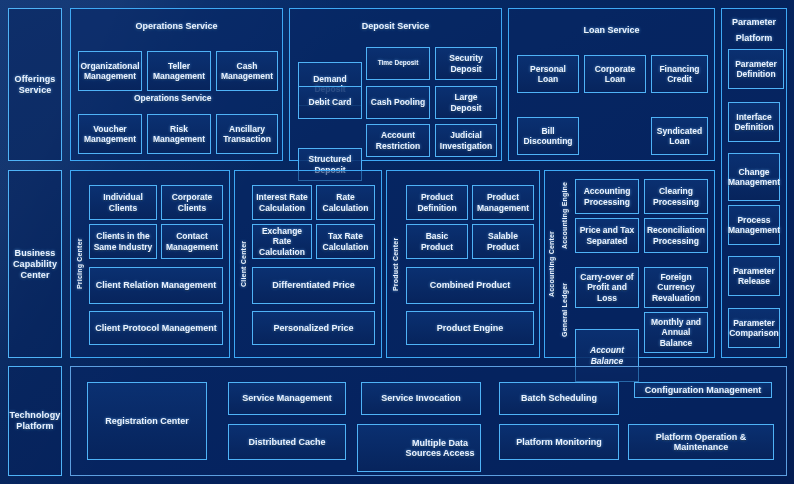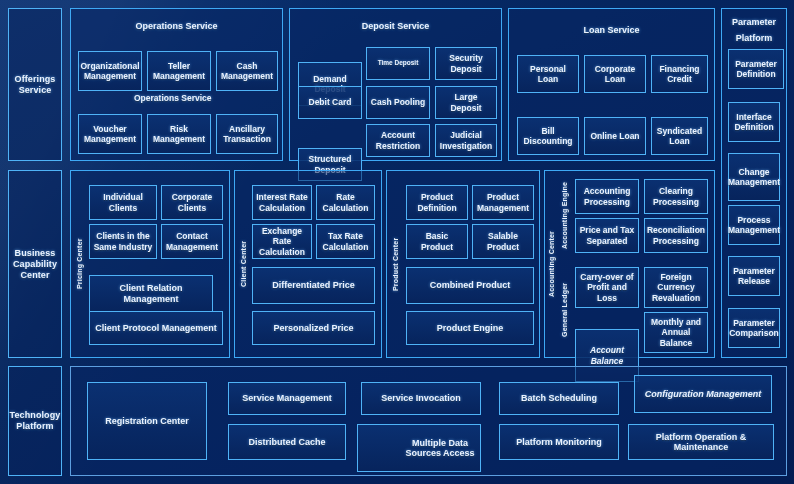--- a/index.html
+++ b/index.html
@@ -105,21 +105,20 @@
     <div class="tile" style="left:76px;top:115px;width:64px;height:33px;">Account Restriction</div>
     <div class="tile" style="left:145px;top:115px;width:62px;height:33px;">Judicial Investigation</div>
   </div>
 
   <div class="panel" style="left:508px;top:8px;width:207px;height:153px;">
     <div class="grp-title" style="top:16px;">Loan Service</div>
     <div class="tile" style="left:8px;top:46px;width:62px;height:38px;">Personal Loan</div>
     <div class="tile" style="left:75px;top:46px;width:62px;height:38px;">Corporate Loan</div>
     <div class="tile" style="left:142px;top:46px;width:57px;height:38px;">Financing Credit</div>
     <div class="tile" style="left:8px;top:108px;width:62px;height:38px;">Bill Discounting</div>
-    <div class="tile" style="left:75px;top:108px;width:62px;height:38px;">Online Loan</div>
     <div class="tile" style="left:142px;top:108px;width:57px;height:38px;">Syndicated Loan</div>
   </div>
 
   <div class="panel" style="left:721px;top:8px;width:66px;height:350px;">
     <div class="grp-title" style="top:8px;">Parameter</div>
     <div class="grp-title" style="top:24px;">Platform</div>
     <div class="tile" style="left:6px;top:40px;width:56px;height:40px;">Parameter Definition</div>
     <div class="tile" style="left:6px;top:93px;width:52px;height:40px;">Interface Definition</div>
     <div class="tile" style="left:6px;top:144px;width:52px;height:48px;">Change Management</div>
     <div class="tile" style="left:6px;top:196px;width:52px;height:40px;">Process Management</div>
@@ -130,21 +129,21 @@
   <div class="row-label" style="left:8px;top:170px;width:54px;height:188px;">
     <span>Business Capability Center</span>
   </div>
 
   <div class="panel" style="left:70px;top:170px;width:160px;height:188px;">
     <div class="vlabel" style="left:1px;top:0;width:14px;height:186px;">Pricing Center</div>
     <div class="tile" style="left:18px;top:14px;width:68px;height:35px;">Individual Clients</div>
     <div class="tile" style="left:90px;top:14px;width:62px;height:35px;">Corporate Clients</div>
     <div class="tile" style="left:18px;top:53px;width:68px;height:35px;">Clients in the Same Industry</div>
     <div class="tile" style="left:90px;top:53px;width:62px;height:35px;">Contact Management</div>
-    <div class="tile wide" style="left:18px;top:104px;width:124px;height:37px;">Client Relation Management</div>
+    <div class="tile wide" style="left:18px;top:96px;width:134px;height:37px;">Client Relation Management</div>
     <div class="tile wide" style="left:18px;top:140px;width:134px;height:34px;">Client Protocol Management</div>
   </div>
 
   <div class="panel" style="left:234px;top:170px;width:148px;height:188px;padding-left:36px;">
     <div class="vlabel" style="left:1px;top:0;width:14px;height:186px;">Client Center</div>
     <div class="tile" style="left:17px;top:14px;width:60px;height:35px;">Interest Rate Calculation</div>
     <div class="tile" style="left:81px;top:14px;width:59px;height:35px;">Rate Calculation</div>
     <div class="tile" style="left:17px;top:53px;width:60px;height:35px;">Exchange Rate Calculation</div>
     <div class="tile" style="left:81px;top:53px;width:59px;height:35px;">Tax Rate Calculation</div>
     <div class="tile wide" style="left:17px;top:96px;width:123px;height:37px;">Differentiated Price</div>
@@ -180,21 +179,21 @@
   <div class="row-label" style="left:8px;top:366px;width:54px;height:110px;">
     <span>Technology Platform</span>
   </div>
 
   <div class="panel soft" style="left:70px;top:366px;width:717px;height:110px;">
     <div class="tile wide" style="left:16px;top:15px;width:120px;height:78px;">Registration Center</div>
 
     <div class="tile wide" style="left:157px;top:15px;width:118px;height:33px;">Service Management</div>
     <div class="tile wide" style="left:290px;top:15px;width:120px;height:33px;">Service Invocation</div>
     <div class="tile wide" style="left:428px;top:15px;width:120px;height:33px;">Batch Scheduling</div>
-    <div class="tile wide" style="left:563px;top:8px;width:138px;height:38px;font-style:italic;">Configuration Management</div>
+    <div class="tile wide" style="left:563px;top:15px;width:138px;height:16px;">Configuration Management</div>
 
     <div class="tile wide" style="left:157px;top:57px;width:118px;height:36px;">Distributed Cache</div>
     <div class="tile wide" style="left:286px;top:57px;width:124px;height:48px;padding-left:44px;">Multiple Data Sources Access</div>
     <div class="tile wide" style="left:428px;top:57px;width:120px;height:36px;">Platform Monitoring</div>
     <div class="tile wide" style="left:557px;top:57px;width:146px;height:36px;">Platform Operation &amp; Maintenance</div>
   </div>
 
 </div>
 
 </body></html>

